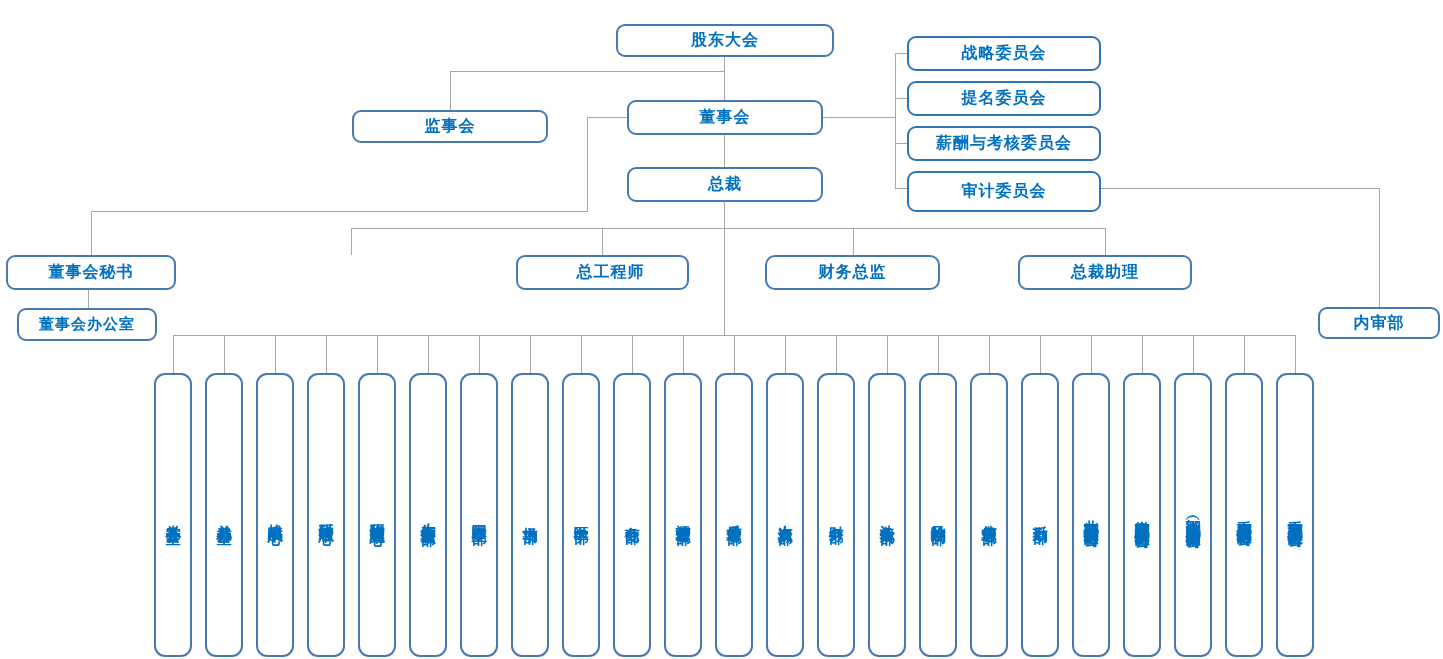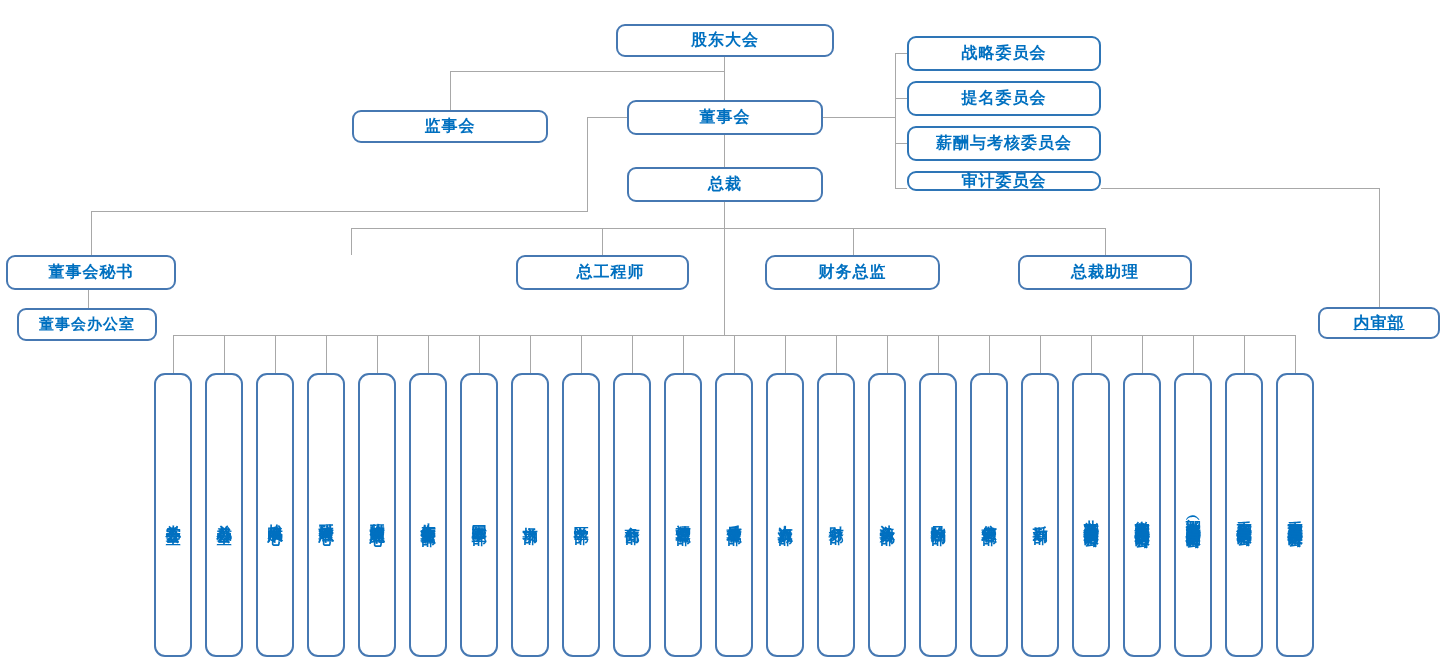--- a/index.html
+++ b/index.html
@@ -84,29 +84,29 @@
   </div>
 
   <div class="node" style="left:616px;top:8px;width:218px;height:33px;margin-top:16px;">股东大会</div>
   <div class="node" style="left:352px;top:110px;width:196px;height:33px;">监事会</div>
   <div class="node" style="left:627px;top:100px;width:196px;height:35px;">董事会</div>
   <div class="node" style="left:627px;top:167px;width:196px;height:35px;">总裁</div>
 
   <div class="node committee" style="left:907px;top:36px;width:194px;height:35px;">战略委员会</div>
   <div class="node committee" style="left:907px;top:81px;width:194px;height:35px;">提名委员会</div>
   <div class="node committee" style="left:907px;top:126px;width:194px;height:35px;">薪酬与考核委员会</div>
-  <div class="node committee" style="left:907px;top:171px;width:194px;height:20px;">审计委员会</div>
+  <div class="node committee" style="left:907px;top:171px;width:194px;height:41px;">审计委员会</div>
 
   <div class="node" style="left:6px;top:255px;width:170px;height:35px;">董事会秘书</div>
   <div class="node" style="left:516px;top:255px;width:173px;height:35px;padding-left:16px;">总工程师</div>
   <div class="node" style="left:765px;top:255px;width:175px;height:35px;border-radius:10px;">财务总监</div>
   <div class="node" style="left:1018px;top:255px;width:174px;height:35px;">总裁助理</div>
 
   <div class="node" style="left:17px;top:308px;width:140px;height:33px;font-size:15px;">董事会办公室</div>
-  <div class="node" style="left:1318px;top:307px;width:122px;height:32px;text-decoration:underline;">内审部</div>
+  <div class="node" style="left:1318px;top:307px;width:122px;height:32px;">内审部</div>
 
   <div class="node vert" style="left:154px;">党委办公室</div>
   <div class="node vert" style="left:205px;">总裁办公室</div>
   <div class="node vert" style="left:256px;">战略发展中心</div>
   <div class="node vert" style="left:307px;">科研管理中心</div>
   <div class="node vert" style="left:358px;">临床研究管理中心</div>
   <div class="node vert" style="left:409px;">生产与安全管理部</div>
   <div class="node vert" style="left:460px;">国际事业部</div>
   <div class="node vert" style="left:511px;">市场部</div>
   <div class="node vert" style="left:562px;">医学部</div>

